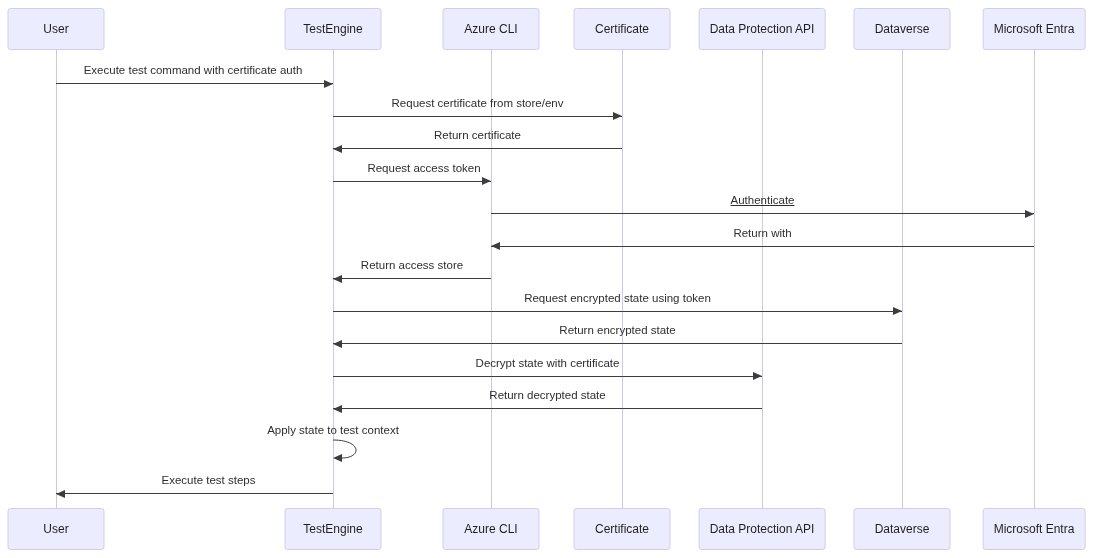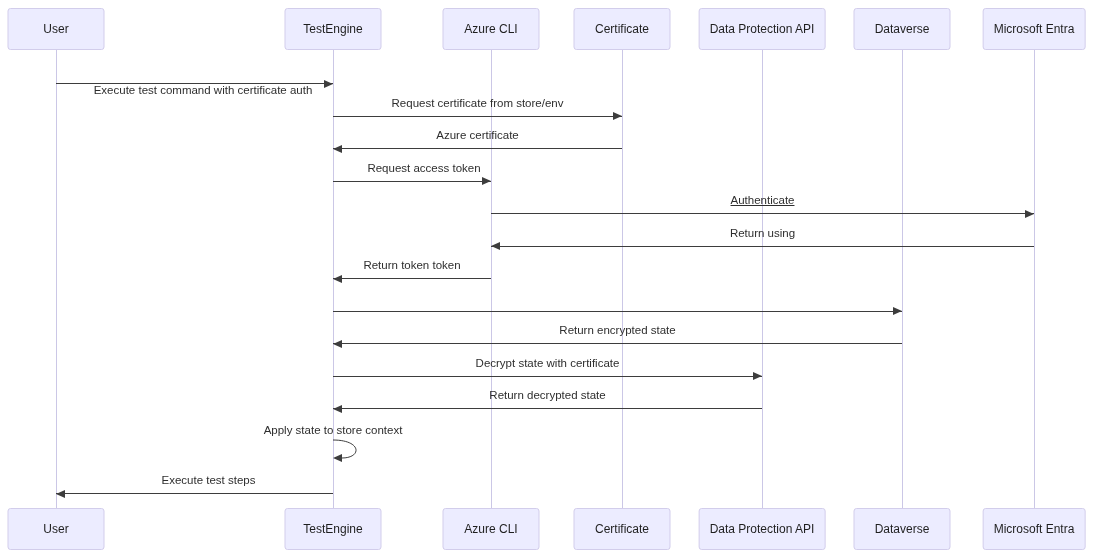--- a/index.html
+++ b/index.html
@@ -75,53 +75,54 @@
     <div class="actor-box" style="left: 622px; top: 508px; background: rgb(236, 236, 255); border: 1px solid rgb(210, 205, 235); color: rgb(31, 31, 31);">Certificate</div>
     <div class="lifeline" style="left: 762px; top: 50px; height: 458px; background: rgb(203, 199, 230);"></div>
     <div class="actor-box" style="left: 762px; top: 8px; background: rgb(236, 236, 255); border: 1px solid rgb(210, 205, 235); color: rgb(31, 31, 31);">Data Protection API</div>
     <div class="actor-box" style="left: 762px; top: 508px; background: rgb(236, 236, 255); border: 1px solid rgb(210, 205, 235); color: rgb(31, 31, 31);">Data Protection API</div>
     <div class="lifeline" style="left: 902px; top: 50px; height: 458px; background: rgb(203, 199, 230);"></div>
     <div class="actor-box" style="left: 902px; top: 8px; background: rgb(236, 236, 255); border: 1px solid rgb(210, 205, 235); color: rgb(31, 31, 31);">Dataverse</div>
     <div class="actor-box" style="left: 902px; top: 508px; background: rgb(236, 236, 255); border: 1px solid rgb(210, 205, 235); color: rgb(31, 31, 31);">Dataverse</div>
     <div class="lifeline" style="left: 1034px; top: 50px; height: 458px; background: rgb(203, 199, 230);"></div>
     <div class="actor-box" style="left: 1034px; top: 8px; background: rgb(236, 236, 255); border: 1px solid rgb(210, 205, 235); color: rgb(31, 31, 31);">Microsoft Entra</div>
     <div class="actor-box" style="left: 1034px; top: 508px; background: rgb(236, 236, 255); border: 1px solid rgb(210, 205, 235); color: rgb(31, 31, 31);">Microsoft Entra</div>
-    <div class="msg-label" style="left: 203px; top: 63px; color: rgb(46, 46, 46); margin-top: 20px;">Execute test command with certificate auth</div>
+    <div class="msg-label" style="left: 193px; top: 63px; color: rgb(46, 46, 46);">Execute test command with certificate auth</div>
     <div class="msg-line" style="left: 56px; top: 83px; width: 277px; background: rgb(61, 61, 61);"></div>
     <div class="arrowhead" style="top: 79.5px; left: 324px; border-left: 9px solid rgb(61, 61, 61);"></div>
     <div class="msg-label" style="left: 477.5px; top: 95.5px; color: rgb(46, 46, 46);">Request certificate from store/env</div>
     <div class="msg-line" style="left: 333px; top: 115.5px; width: 289px; background: rgb(61, 61, 61);"></div>
     <div class="arrowhead" style="top: 112px; left: 613px; border-left: 9px solid rgb(61, 61, 61);"></div>
-    <div class="msg-label" style="left: 477.5px; top: 128px; color: rgb(46, 46, 46);">Azure certificate</div>
+    <div class="msg-label" style="left: 477.5px; top: 128px; color: rgb(46, 46, 46);">Return certificate</div>
     <div class="msg-line" style="left: 333px; top: 148px; width: 289px; background: rgb(61, 61, 61);"></div>
     <div class="arrowhead" style="top: 144.5px; left: 333px; border-right: 9px solid rgb(61, 61, 61);"></div>
     <div class="msg-label" style="left: 412px; top: 160.5px; color: rgb(46, 46, 46); margin-left: 12px;">Request access token</div>
     <div class="msg-line" style="left: 333px; top: 180.5px; width: 158px; background: rgb(61, 61, 61);"></div>
     <div class="arrowhead" style="top: 177px; left: 482px; border-left: 9px solid rgb(61, 61, 61);"></div>
     <div class="msg-label" style="left: 762.5px; top: 193px; color: rgb(46, 46, 46); text-decoration: underline;">Authenticate</div>
     <div class="msg-line" style="left: 491px; top: 213px; width: 543px; background: rgb(61, 61, 61);"></div>
     <div class="arrowhead" style="top: 209.5px; left: 1025px; border-left: 9px solid rgb(61, 61, 61);"></div>
-    <div class="msg-label" style="left: 762.5px; top: 225.5px; color: rgb(46, 46, 46);">Return using</div>
+    <div class="msg-label" style="left: 762.5px; top: 225.5px; color: rgb(46, 46, 46);">Return with</div>
     <div class="msg-line" style="left: 491px; top: 245.5px; width: 543px; background: rgb(61, 61, 61);"></div>
     <div class="arrowhead" style="top: 242px; left: 491px; border-right: 9px solid rgb(61, 61, 61);"></div>
-    <div class="msg-label" style="left: 412px; top: 258px; color: rgb(46, 46, 46);">Return token token</div>
+    <div class="msg-label" style="left: 412px; top: 258px; color: rgb(46, 46, 46);">Return access store</div>
     <div class="msg-line" style="left: 333px; top: 278px; width: 158px; background: rgb(61, 61, 61);"></div>
     <div class="arrowhead" style="top: 274.5px; left: 333px; border-right: 9px solid rgb(61, 61, 61);"></div>
+    <div class="msg-label" style="left: 617.5px; top: 290.5px; color: rgb(46, 46, 46);">Request encrypted state using token</div>
     <div class="msg-line" style="left: 333px; top: 310.5px; width: 569px; background: rgb(61, 61, 61);"></div>
     <div class="arrowhead" style="top: 307px; left: 893px; border-left: 9px solid rgb(61, 61, 61);"></div>
     <div class="msg-label" style="left: 617.5px; top: 323px; color: rgb(46, 46, 46); text-align: center;">Return encrypted state</div>
     <div class="msg-line" style="left: 333px; top: 343px; width: 569px; background: rgb(61, 61, 61);"></div>
     <div class="arrowhead" style="top: 339.5px; left: 333px; border-right: 9px solid rgb(61, 61, 61);"></div>
     <div class="msg-label" style="left: 547.5px; top: 355.5px; color: rgb(46, 46, 46);">Decrypt state with certificate</div>
     <div class="msg-line" style="left: 333px; top: 375.5px; width: 429px; background: rgb(61, 61, 61);"></div>
     <div class="arrowhead" style="top: 372px; left: 753px; border-left: 9px solid rgb(61, 61, 61);"></div>
     <div class="msg-label" style="left: 547.5px; top: 388px; color: rgb(46, 46, 46); text-align: center;">Return decrypted state</div>
     <div class="msg-line" style="left: 333px; top: 408px; width: 429px; background: rgb(61, 61, 61);"></div>
     <div class="arrowhead" style="top: 404.5px; left: 333px; border-right: 9px solid rgb(61, 61, 61);"></div>
-    <div class="msg-label" style="left: 333px; top: 423px; color: rgb(46, 46, 46);">Apply state to store context</div>
+    <div class="msg-label" style="left: 333px; top: 423px; color: rgb(46, 46, 46);">Apply state to test context</div>
     <div class="selfloop" style="left: 332px; top: 439px;"><svg width="36" height="26">
         <path d="M1,1 C30,1 30,19 10,19" fill="none" stroke="#3d3d3d" stroke-width="1"></path>
         <polygon points="1,19 10,15 10,23" fill="#3d3d3d"></polygon>
       </svg></div>
     <div class="msg-label" style="left: 194.5px; top: 473px; color: rgb(46, 46, 46); padding-left: 28px;">Execute test steps</div>
     <div class="msg-line" style="left: 56px; top: 493px; width: 277px; background: rgb(61, 61, 61);"></div>
     <div class="arrowhead" style="top: 489.5px; left: 56px; border-right: 9px solid rgb(61, 61, 61);"></div>
   </div>
 
 </body></html>

